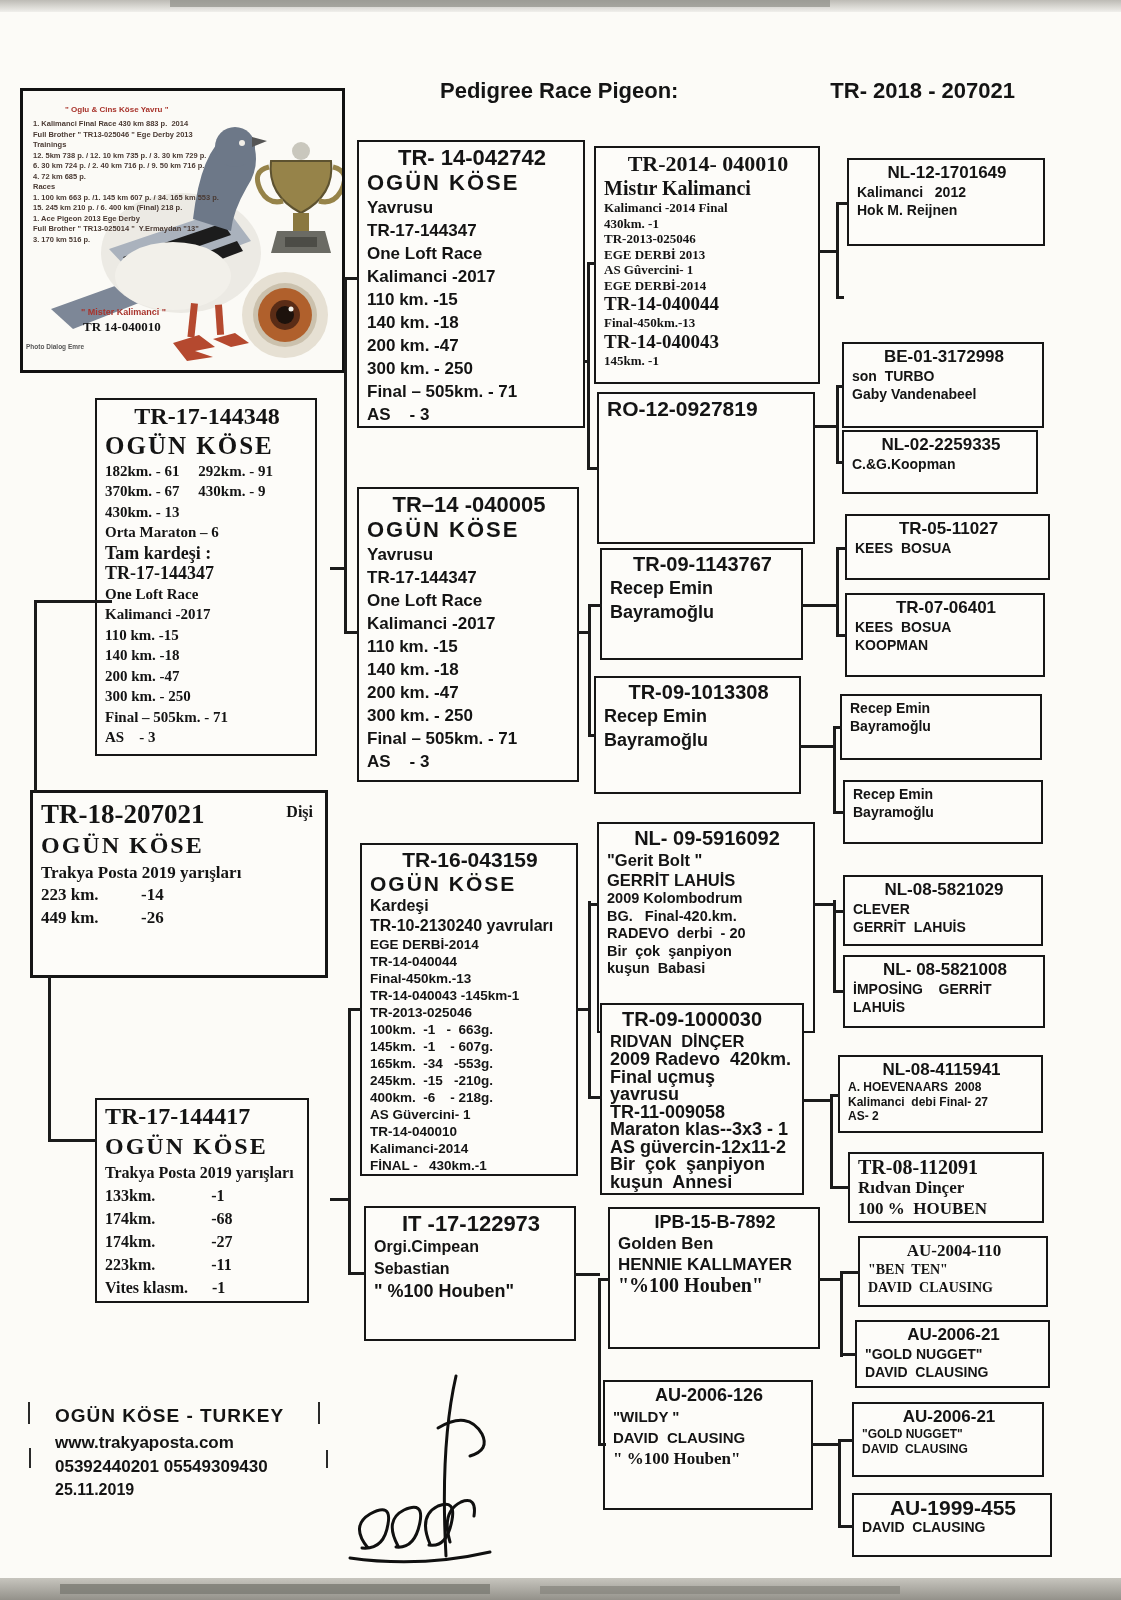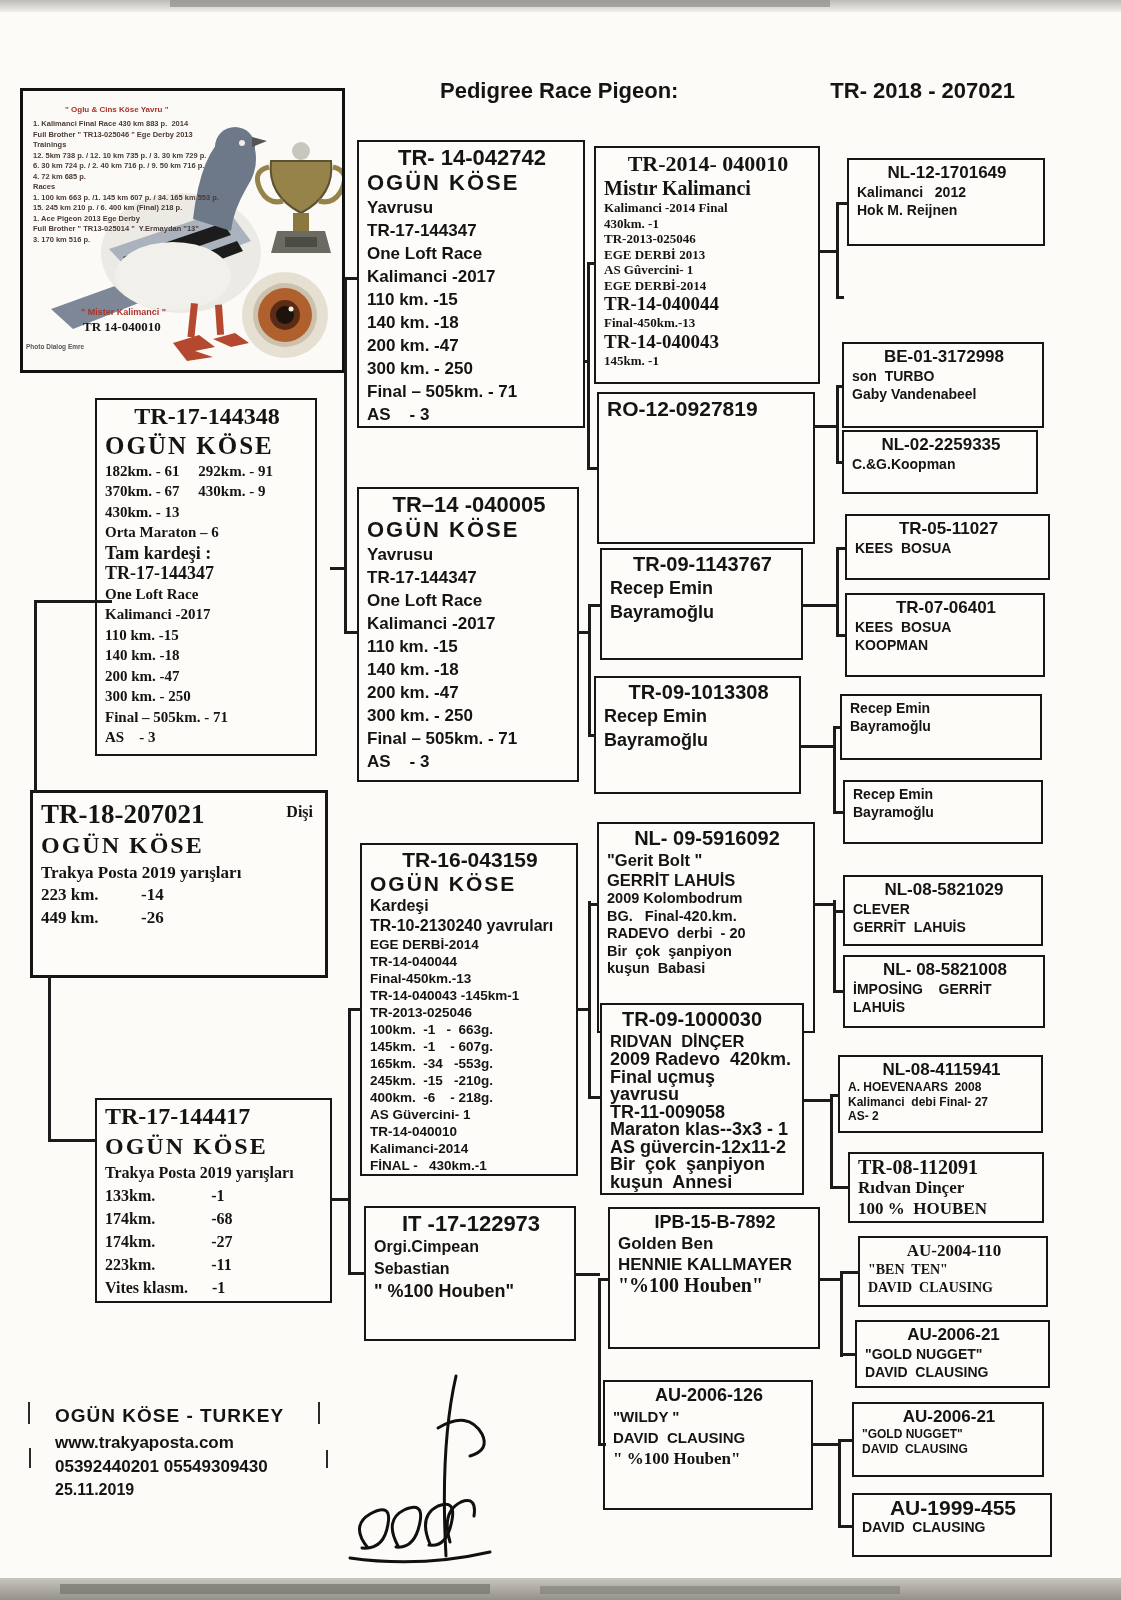--- a/index.html
+++ b/index.html
@@ -187,21 +187,21 @@
       <div style="font-weight:bold;font-size:16px;padding:4px 6px 0 0;">Dişi</div>
     </div>
     <div>
         <div class="ln owner">OGÜN KÖSE</div>
         <div class="ln">Trakya Posta 2019 yarışları</div>
         <div class="ln">223 km.          -14</div>
         <div class="ln">449 km.          -26</div>
       </div>
   </div>
 
-  <div class="pbox serifbox" id="box-mom" style="left:95px;top:1098px;width:237px;height:205px;">
+  <div class="pbox serifbox" id="box-mom" style="left:95px;top:1098px;width:214px;height:205px;">
     <div class="btitle">TR-17-144417</div>
     <div>
         <div class="ln owner">OGÜN KÖSE</div>
         <div class="ln">Trakya Posta 2019 yarışları</div>
         <div class="ln">133km.              -1</div>
         <div class="ln">174km.              -68</div>
         <div class="ln">174km.              -27</div>
         <div class="ln">223km.              -11</div>
         <div class="ln">Vites klasm.      -1</div>
       </div>

